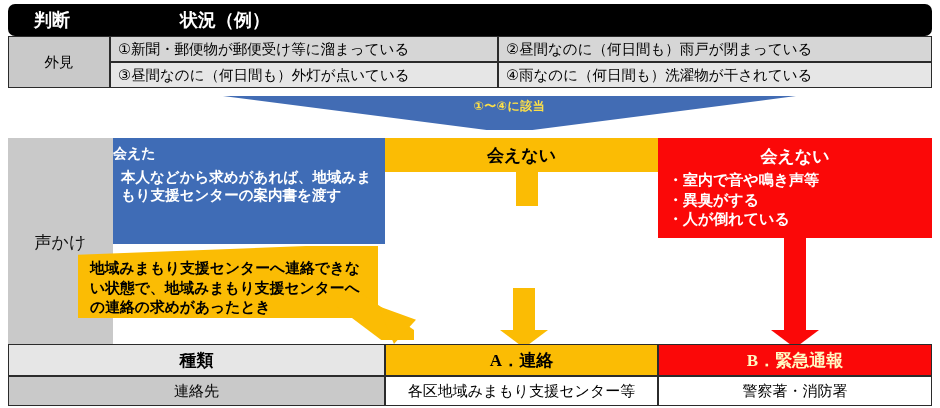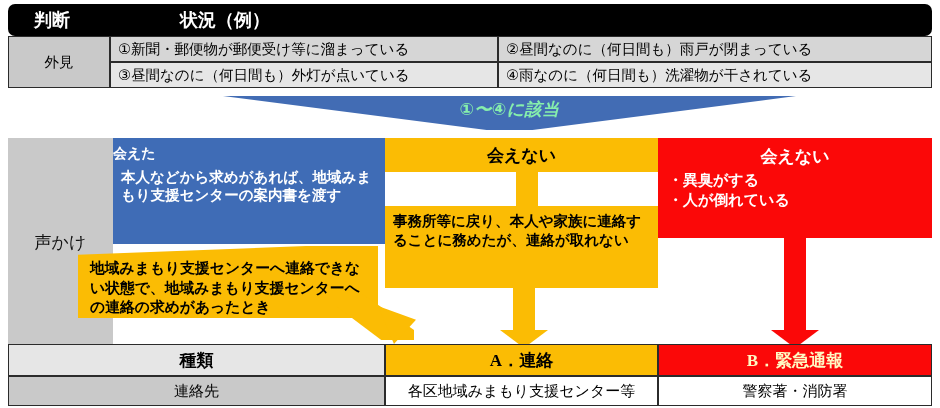--- a/index.html
+++ b/index.html
@@ -37,22 +37,22 @@
   .gray-l{background:#e6e6e6;}
   .white{background:#ffffff;}
 
   
   .chevron{
     background:#426cb4;
     clip-path:polygon(0% 0%, 100% 0%, 54% 100%, 46% 100%);
     display:flex;align-items:flex-start;justify-content:center;
   }
   .chevron span{
-    color:#86efac;font-weight:bold;font-size:17px;
-    margin-top:2px;letter-spacing:.5px;font-style:italic;
+    color:#fde047;font-weight:bold;font-size:12px;
+    margin-top:2px;letter-spacing:.5px;
   }
 
   
   .side-label{
     background:#c9c9c9;
     display:flex;align-items:center;justify-content:center;
     font-size:17px;color:#111;
   }
 
   .blue-box{background:#3f6cb6;color:#ffffff;}
@@ -166,30 +166,28 @@
     <div class="ttl">会えた</div>
     <div class="bdy">本人などから求めがあれば、地域みまもり支援センターの案内書を渡す</div>
   </div>
 
   <div class="abs yel-head" style="left:385px;top:138px;width:273px;height:34px;">
     <span>会えない</span>
   </div>
 
   <div class="abs stem" style="left:516px;top:172px;width:22px;height:34px;"></div>
 
-  <div class="abs yel-body" style="left:385px;top:206px;width:273px;height:82px;">
-    <span>事務所等に戻り、本人や家族に連絡することに務めたが、連絡が取れない</span>
-  </div>
 
   <div class="abs stem" style="left:513px;top:288px;width:22px;height:42px;"></div>
   <div class="abs head-down" style="left:500px;top:330px;width:48px;height:18px;"></div>
 
   <div class="abs red-box" style="left:658px;top:138px;width:274px;height:100px;">
     <div class="ttl">会えない</div>
     <div class="bdy">
+      <div>・室内で音や鳴き声等</div>
       <div>・異臭がする</div>
       <div>・人が倒れている</div>
     </div>
   </div>
   <div class="abs stem-red" style="left:784px;top:238px;width:22px;height:92px;"></div>
   <div class="abs head-down-red" style="left:771px;top:330px;width:48px;height:18px;"></div>
 
   <div class="abs callout" style="left:78px;top:246px;width:300px;height:72px;">
     <div class="txt">地域みまもり支援センターへ連絡できない状態で、地域みまもり支援センターへの連絡の求めがあったとき</div>
   </div>

